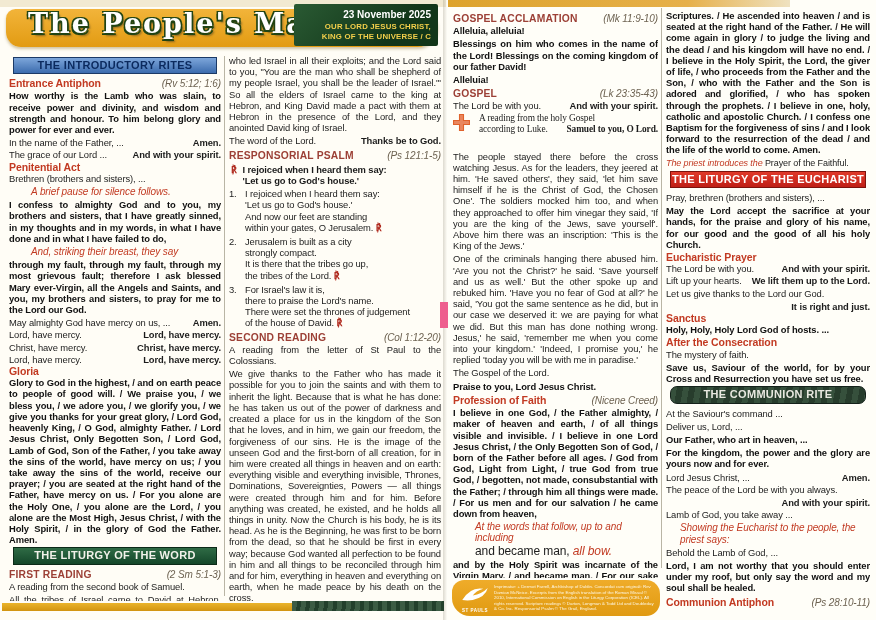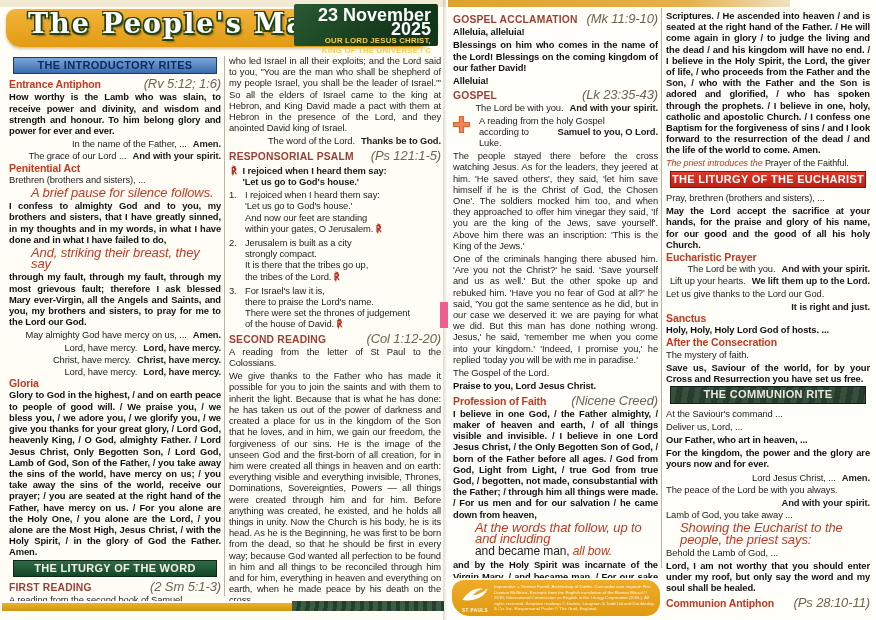--- a/index.html
+++ b/index.html
@@ -32,21 +32,21 @@
     transform:scaleY(1.05);
     white-space:nowrap;
   }
   .date-box {
     position:absolute; left:294px; top:4px; width:144px; height:42px;
     background:linear-gradient(135deg,#2a5a33,#123619 70%);
     padding:4px 7px 3px 6px;
     text-align:right;
     border-radius:2px;
   }
-  .date-box .date { color:#ffffff; font-weight:bold; font-size:18px; line-height:14px; }
+  .date-box .date { color:#ffffff; font-weight:bold; font-size:10px; line-height:14px; }
   .date-box .feast { color:#f3cf4b; font-weight:bold; font-size:7.8px; line-height:9.5px; letter-spacing:.2px; }
 
   .top-strip-right { position:absolute; left:448px; top:0; width:342px; height:7px;
     background:linear-gradient(90deg,#dda32c,#e6b04a 70%, #efe2c0); }
 
   
   .col { position:absolute; overflow:hidden; font-size:9.4px; line-height:11.2px; letter-spacing:-0.1px; }
   #col1 { left:9px;   top:55px; width:212px; height:546px; }
   #col2 { left:229px; top:55px; width:212px; height:546px; }
   #col3 { left:453px; top:10px; width:205px; height:568px; }
@@ -60,46 +60,46 @@
 
   
   .banner {
     margin:2px 4px 4px 4px; padding:2px 0 2px 0;
     text-align:center; font-weight:bold; font-size:11px; letter-spacing:.3px;
     border:1px solid #222;
   }
   .banner-blue  { background:linear-gradient(180deg,#7da6da,#3c6cae); color:#0b2a5e; border-color:#1c3a66; }
   .banner-green { background:linear-gradient(180deg,#2f6b45,#14472a); color:#f2f2ea; border-color:#0c2a18; }
   .banner-red   { background:linear-gradient(180deg,#e03a2a,#bf1f16); color:#ffffff; border-color:#7d130d; }
-  .banner-dark  { background:repeating-linear-gradient(100deg,#36503c 0 6px,#273c2c 6px 12px); color:#e8e8e0; border-color:#14211a; }
+  .banner-dark  { background:repeating-linear-gradient(100deg,#36503c 0 6px,#273c2c 6px 12px); color:#e8e8e0; border-color:#14211a;border-radius:7px; }
 
   .head-row { display:flex; justify-content:space-between; align-items:baseline; margin:3px 0 1px 0; }
   .redhead  { color:#c23a22; font-weight:bold; font-size:10.5px; }
   .capshead { color:#9c4036; font-weight:bold; font-size:10.3px; letter-spacing:.2px; }
-  .ref { color:#6e6352; font-style:italic; font-size:13px; font-weight:normal; }
+  .ref { color:#6e6352; font-style:italic; font-size:10px; font-weight:normal; }
 
   .para { text-align:justify; margin-bottom:2px; }
   .bold { font-weight:bold; color:#111; }
-  .dlg  { display:flex; justify-content:flex-end; margin-bottom:1px; }
+  .dlg  { display:flex; justify-content:space-between; margin-bottom:1px; }
   .dlg .r { font-weight:bold; text-align:right; white-space:nowrap; margin-left:6px; }
   .rightbold { text-align:right; font-weight:bold; margin-bottom:1px; }
-  .rubric { color:#c23a22; font-style:italic; font-size:13px; margin:1px 0 2px 14px; }
+  .rubric { color:#c23a22; font-style:italic; font-size:10px; margin:1px 0 2px 14px; }
   .rubric.center { margin-left:22px; }
   .rubmix { margin:2px 0; font-size:9px; }
   .rubmix .ri { color:#c23a22; font-style:italic; }
 
   .resp { display:flex; margin:3px 0 2px 0; }
   .rmark { color:#b02a1e; font-weight:bold; font-family:"DejaVu Serif",serif; }
   .resp .rmark { margin:0 6px 0 2px; }
   .resp .rlines { font-weight:bold; }
   .verse { display:flex; margin:0 0 3px 0; }
   .vnum { width:16px; flex:none; }
   .vlines { flex:1; }
 
-  .gospelhead { position:relative; padding-left:26px; margin:1px 0 2px 0; min-height:24px; }
+  .gospelhead { position:relative; padding-left:26px; margin:1px 0 14px 0; min-height:24px;font-family:Liberation Serif, serif; }
   .cross-icon { position:absolute; left:0; top:1px; }
   .gospelhead .gl2 { display:flex; justify-content:space-between; }
   .gospelhead .gr { font-weight:bold; white-space:nowrap; margin-left:4px; }
 
   
   .imprint {
     position:absolute; left:452px; top:580px; width:208px; height:36px;
     background:linear-gradient(180deg,#efac2a,#e09a10);
     border-radius:12px 14px 14px 18px;
     display:flex; align-items:center; padding:2px 6px 2px 4px;

